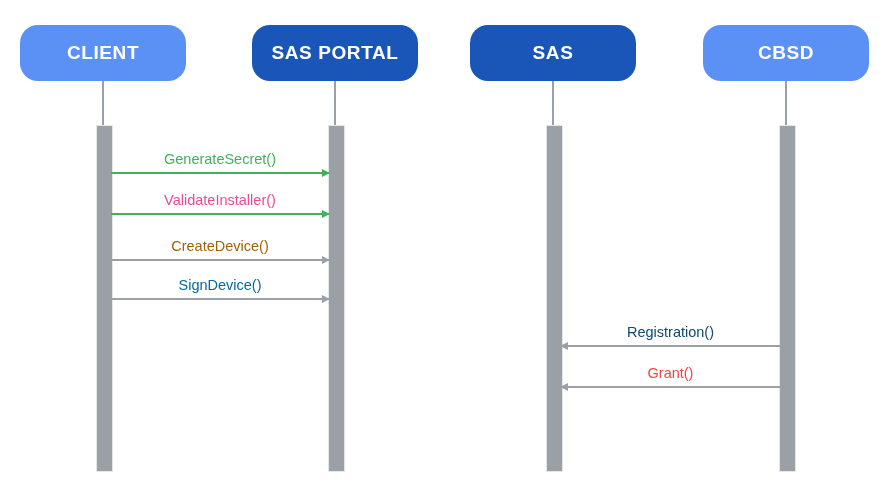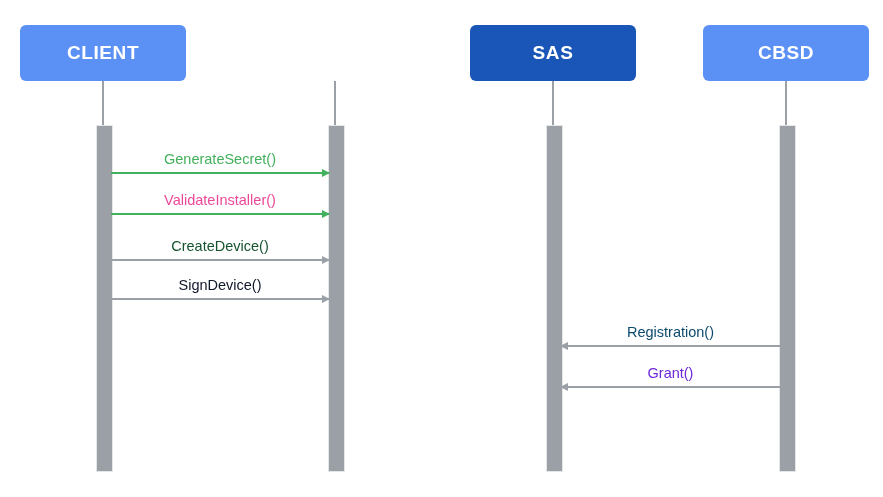--- a/index.html
+++ b/index.html
@@ -13,21 +13,21 @@
     height: 497px;
     background: #ffffff;
     font-family: "Liberation Sans", sans-serif;
     overflow: hidden;
   }
 
   
   .participant-box {
     position: absolute;
     height: 56px;
-    border-radius: 6px;
+    border-radius: 18px;
     display: flex;
     align-items: center;
     justify-content: center;
     box-sizing: border-box;
   }
   .participant-label {
     color: #ffffff;
     font-size: 19px;
     font-weight: bold;
     letter-spacing: 0.6px;
@@ -97,49 +97,52 @@
     <div class="lifeline" style="left: 334px; top: 81px; height: 44px;"></div>
     <div class="lifeline" style="left: 552px; top: 81px; height: 44px;"></div>
     <div class="lifeline" style="left: 785px; top: 81px; height: 44px;"></div>
     <div class="activation-bar" style="left: 96px; top: 125px; height: 345px; background: rgb(154, 160, 166);"></div>
     <div class="activation-bar" style="left: 328px; top: 125px; height: 345px; background: rgb(154, 160, 166);"></div>
     <div class="activation-bar" style="left: 546px; top: 125px; height: 345px; background: rgb(154, 160, 166);"></div>
     <div class="activation-bar" style="left: 779px; top: 125px; height: 345px; background: rgb(154, 160, 166);"></div>
     <div class="participant-box" style="left: 20px; top: 25px; width: 166px; height: 56px; background: rgb(91, 145, 245);">
       <span class="participant-label">CLIENT</span>
     </div>
+    <div class="participant-box" style="left: 252px; top: 25px; width: 166px; height: 56px; background: rgb(26, 86, 184);">
+      <span class="participant-label">SAS PORTAL</span>
+    </div>
     <div class="participant-box" style="left: 470px; top: 25px; width: 166px; height: 56px; background: rgb(26, 86, 184);">
       <span class="participant-label">SAS</span>
     </div>
     <div class="participant-box" style="left: 703px; top: 25px; width: 166px; height: 56px; background: rgb(91, 145, 245);">
       <span class="participant-label">CBSD</span>
     </div>
     <div class="message" style="left: 111px; top: 172px; width: 218px;">
       <div class="message-line" style="background: rgb(67, 176, 92);"></div>
       <div class="arrow-head right" style="border-left-color: rgb(67, 176, 92);"></div>
       <div class="message-label" style="color: rgb(67, 176, 92); margin-top: 12px;">GenerateSecret()</div>
     </div>
     <div class="message" style="left: 111px; top: 213px; width: 218px;">
       <div class="message-line" style="background: rgb(67, 176, 92);"></div>
       <div class="arrow-head right" style="border-left-color: rgb(67, 176, 92);"></div>
       <div class="message-label" style="color: #ec4899;">ValidateInstaller()</div>
     </div>
     <div class="message" style="left: 111px; top: 259px; width: 218px;">
       <div class="message-line" style="background: rgb(154, 160, 166);"></div>
       <div class="arrow-head right" style="border-left-color: rgb(154, 160, 166);"></div>
-      <div class="message-label" style="color: #14532d;">CreateDevice()</div>
+      <div class="message-label" style="color: #a16207;">CreateDevice()</div>
     </div>
     <div class="message" style="left: 111px; top: 298px; width: 218px;">
       <div class="message-line" style="background: rgb(154, 160, 166);"></div>
       <div class="arrow-head right" style="border-left-color: rgb(154, 160, 166);"></div>
-      <div class="message-label" style="color: #0f172a;">SignDevice()</div>
+      <div class="message-label" style="color: #0369a1;">SignDevice()</div>
     </div>
     <div class="message" style="left: 561px; top: 345px; width: 219px;">
       <div class="message-line" style="background: rgb(154, 160, 166);"></div>
       <div class="arrow-head left" style="border-right-color: rgb(154, 160, 166);"></div>
       <div class="message-label" style="color: #0c4a6e;">Registration()</div>
     </div>
     <div class="message" style="left: 561px; top: 386px; width: 219px;">
       <div class="message-line" style="background: rgb(154, 160, 166);"></div>
       <div class="arrow-head left" style="border-right-color: rgb(154, 160, 166);"></div>
-      <div class="message-label" style="color: #6d28d9;">Grant()</div>
+      <div class="message-label" style="color: #ef4444;">Grant()</div>
     </div>
   </div>
 
 </body></html>

